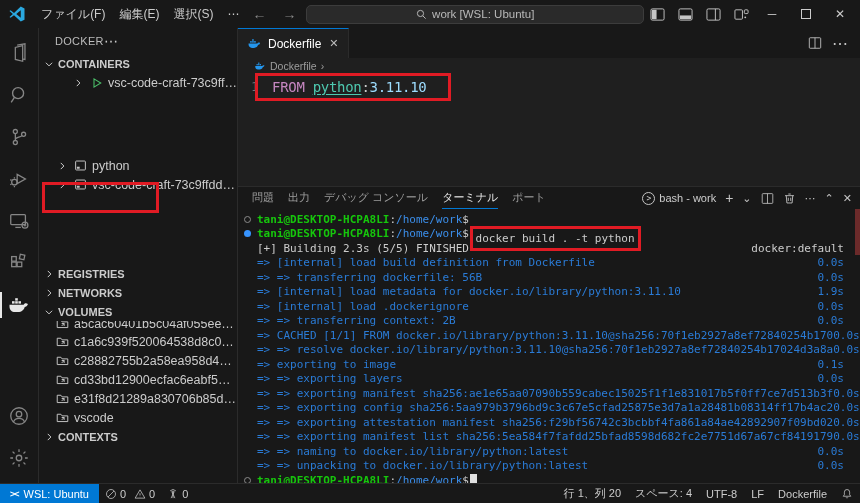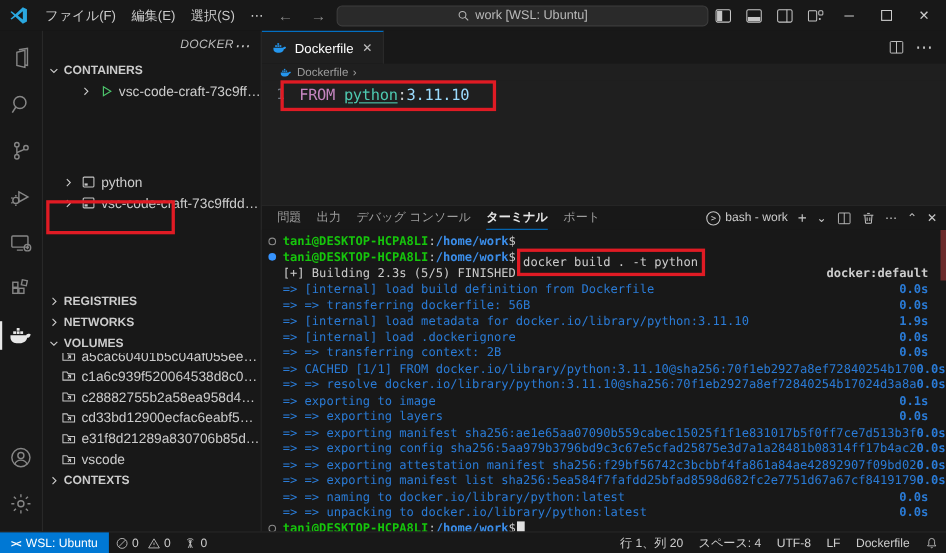--- a/index.html
+++ b/index.html
@@ -27,21 +27,21 @@
   
   .main{flex:1;display:flex;min-height:0;}
 
   .activitybar{width:38px;background:var(--bg2);display:flex;flex-direction:column;justify-content:space-between;align-items:center;padding:4px 0;flex:0 0 auto;}
   .ab-top,.ab-bottom{display:flex;flex-direction:column;align-items:center;width:100%;}
   .ab-item{width:38px;height:42px;display:flex;align-items:center;justify-content:center;color:#868686;position:relative;}
   .ab-item.active{color:#e7e7e7;}
   .ab-item.active::before{content:"";position:absolute;left:0;top:8px;bottom:8px;width:2px;background:#e7e7e7;}
 
   .sidebar{width:200px;background:var(--bg2);border-left:1px solid var(--border);border-right:1px solid var(--border);position:relative;font-size:12.5px;overflow:hidden;flex:0 0 auto;}
-  .sb-header{height:26px;display:flex;align-items:center;justify-content:flex-end;padding:0 10px 0 16px;font-size:11px;color:#bbbbbb;letter-spacing:.3px;font-style:italic;}
+  .sb-header{height:26px;display:flex;align-items:center;justify-content:flex-start;padding:0 10px 0 16px;font-size:11px;color:#bbbbbb;letter-spacing:.3px;}
   .sb-more{color:#cccccc;font-size:14px;}
   .section-header{display:flex;align-items:center;gap:2px;height:19px;font-size:11px;font-weight:bold;color:#cccccc;padding-left:3px;cursor:default;}
   .twisty{width:14px;height:14px;display:inline-flex;align-items:center;justify-content:center;color:#cccccc;flex:0 0 auto;}
   .tree-row{display:flex;align-items:center;gap:4px;height:19px;color:#cccccc;white-space:nowrap;overflow:hidden;}
   .tree-row .label{overflow:hidden;text-overflow:ellipsis;}
   .ticon{width:15px;height:15px;display:inline-flex;align-items:center;justify-content:center;color:#c5c5c5;flex:0 0 auto;}
   .play{color:#4cc36b;}
   .spacer-containers{height:64px;}
   .spacer-images{height:70px;}
   .clipped-row{height:11px;overflow:hidden;position:relative;}
@@ -63,35 +63,35 @@
   .kw{color:#c586c0;}
   .img-link{color:#4ec9b0;text-decoration:underline;text-underline-offset:2px;}
   .tagv{color:#9cdcfe;}
   .editor-annotation{left:17px;top:0px;width:196px;height:28px;}
 
   
   .panel{flex:1;display:flex;flex-direction:column;background:var(--bg2);border-top:1px solid var(--border);min-height:0;}
   .panel-header{height:22px;display:flex;align-items:center;justify-content:space-between;padding:0 8px 0 14px;flex:0 0 auto;}
   .panel-tabs{display:flex;align-items:center;gap:14px;font-size:11px;color:#9d9d9d;height:100%;}
   .panel-tab{height:100%;display:flex;align-items:center;border-bottom:1px solid transparent;white-space:nowrap;}
-  .panel-tab.active{color:#e7e7e7;border-bottom-color:var(--accent);font-weight:bold;}
+  .panel-tab.active{color:#e7e7e7;border-bottom-color:var(--accent);}
   .panel-actions{display:flex;align-items:center;gap:9px;color:#c5c5c5;font-size:11px;}
   .shell-label{display:flex;align-items:center;gap:4px;color:#cccccc;}
   .bash-glyph{width:13px;height:13px;border:1px solid #c5c5c5;border-radius:50%;display:inline-flex;align-items:center;justify-content:center;font-size:8px;font-family:"DejaVu Sans Mono",monospace;}
   .pa-icon{display:inline-flex;align-items:center;justify-content:center;}
 
   .terminal{flex:1;position:relative;overflow:hidden;background:var(--bg2);font-family:"DejaVu Sans Mono",monospace;font-size:11px;padding:3px 2px 0 6px;}
   .t-line{display:flex;align-items:center;height:14.5px;white-space:pre;}
   .t-gutter{width:13px;flex:0 0 auto;display:inline-flex;align-items:center;}
   .dot{width:7px;height:7px;border-radius:50%;}
   .dot.o{border:1px solid #8a8a8a;}
   .dot.b{background:#3794ff;}
-  .t-right{margin-left:auto;padding-right:14px;font-weight:bold;}
+  .t-right{margin-left:auto;padding-right:14px;}
   .c-u{color:var(--t-green);font-weight:bold;}
-  .c-p{color:var(--t-path);font-weight:bold;}
+  .c-p{color:var(--t-path);font-weight:normal;}
   .c-f{color:#cccccc;}
   .c-b{color:var(--t-blue);}
   .t-box{outline:3px solid var(--annotation);outline-offset:3px;margin-top:10px;}
   .cursor{display:inline-block;width:7px;height:12px;background:#e0e0e0;margin-left:1px;vertical-align:middle;}
   .t-scrollbar{position:absolute;right:0;top:0;width:5px;height:46px;background:#6b2a2a;}
 
   
   .statusbar{height:20px;background:var(--bg2);border-top:1px solid var(--border);display:flex;align-items:center;justify-content:space-between;font-size:11px;color:#cccccc;flex:0 0 auto;}
   .sb-left,.sb-right{display:flex;align-items:center;height:100%;}
   .remote-badge{background:var(--remote);color:#ffffff;height:100%;display:flex;align-items:center;gap:5px;padding:0 10px;font-size:11px;}

